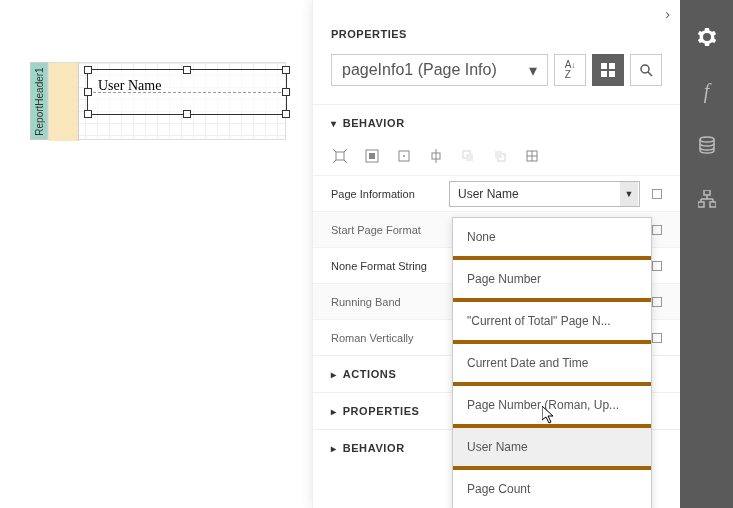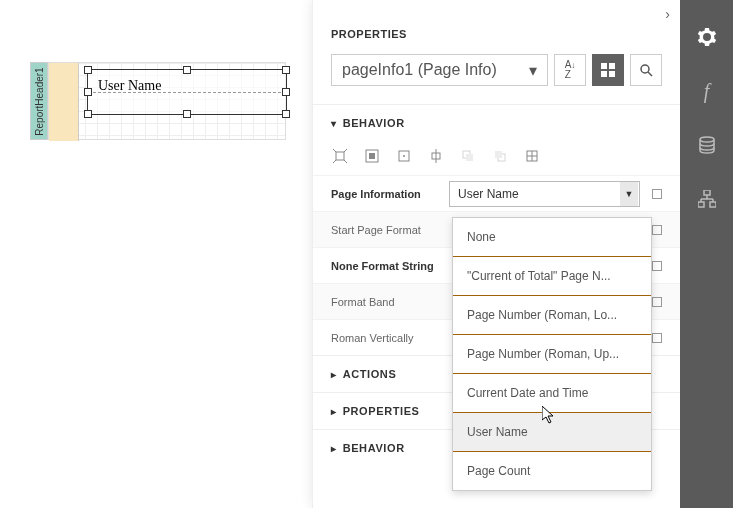--- a/index.html
+++ b/index.html
@@ -30,29 +30,29 @@
 .icon-btn.active { background: #606060; color: #fff; border-color: #606060; }
 .section { border-top: 1px solid #eee; }
 .section-header { display: flex; align-items: center; gap: 6px; padding: 12px 18px; font-size: 11px; font-weight: 600; letter-spacing: 0.6px; color: #333; cursor: pointer; }
 .section-header .chev { font-size: 10px; }
 .toolbar-row { padding: 6px 18px 10px; display: flex; gap: 14px; }
 .tool-icon { width: 18px; height: 18px; display: flex; align-items: center; justify-content: center; color: #888; font-size: 12px;}
 .tool-icon.disabled { opacity: 0.35; }
 .prop-row { display: flex; align-items: center; padding: 8px 18px; border-top: 1px solid #f2f2f2; height: 36px; }
 .prop-row:nth-child(even) { background: #fafafa; }
 .prop-label { width: 118px; font-size: 11px; }
-.prop-label.bold { font-weight: 700; color: #333; }
+.prop-label.bold { font-weight: 400; color: #333; }
 .prop-value { flex: 1; }
 .prop-sq { width: 10px; height: 10px; border: 1px solid #999; }
 .dd-input { border: 1px solid #bbb; height: 26px; display: flex; align-items: center; padding: 0 8px; justify-content: space-between; font-size: 12px; color: #333; background: #fff; }
 .dd-input .caret { background: #e8e8e8; width: 18px; height: 24px; margin-right: -7px; display: flex; align-items:center; justify-content:center; font-size:9px; }
 
 
 .dropdown { position: absolute; left: 452px; top: 217px; width: 200px; background: #fff; border: 1px solid #ccc; box-shadow: 0 3px 8px rgba(0,0,0,0.15); z-index: 10; }
-.dropdown .opt { padding: 12px 14px; font-size: 12px; color: #555; white-space: nowrap; overflow: hidden; text-overflow: ellipsis; border-bottom: 1px solid #a16207; }
+.dropdown .opt { padding: 12px 14px; font-size: 12px; color: #555; white-space: nowrap; overflow: hidden; text-overflow: ellipsis; border-bottom: 4px solid #a16207; }
 .dropdown .opt.hover { background: #efefef; }
 .dropdown .opt:last-child { border-bottom: none; }
 
 
 .rail { position: absolute; right: 0; top: 0; width: 53px; height: 508px; background: #5a5a5a; display: flex; flex-direction: column; align-items: center; padding-top: 22px; gap: 24px; }
 .rail-btn { width: 30px; height: 30px; color: #bbb; display: flex; align-items: center; justify-content: center; font-size: 18px; }
 .rail-btn.active { color: #fff; }
 
 svg { display: block; }
 .cursor-overlay { position: absolute; left: 542px; top: 406px; z-index: 20; }
@@ -188,21 +188,21 @@
         </div>
     </div>
     <div class="prop-row">
       <div class="prop-label bold">None Format String</div>
       <div class="prop-value"></div>
       <div style="width:22px; display:flex; justify-content:flex-end;">
           <div class="prop-sq"></div>
         </div>
     </div>
     <div class="prop-row">
-      <div class="prop-label">Format Band</div>
+      <div class="prop-label">Running Band</div>
       <div class="prop-value"></div>
       <div style="width:22px; display:flex; justify-content:flex-end;">
           <div class="prop-sq"></div>
         </div>
     </div>
     <div class="prop-row">
       <div class="prop-label">Roman Vertically</div>
       <div class="prop-value"></div>
       <div style="width:22px; display:flex; justify-content:flex-end;">
           <div class="prop-sq"></div>
@@ -225,24 +225,24 @@
   <div class="section">
     <div class="section-header">
         <span class="chev">▸</span>
         <span>BEHAVIOR</span>
       </div>
   </div>
 </div>
 
 <div class="dropdown">
   <div class="opt">None</div>
+  <div class="opt">Page Number</div>
   <div class="opt">"Current of Total" Page N...</div>
-  <div class="opt">Page Number (Roman, Lo...</div>
+  <div class="opt">Current Date and Time</div>
   <div class="opt">Page Number (Roman, Up...</div>
-  <div class="opt">Current Date and Time</div>
   <div class="opt hover">User Name</div>
   <div class="opt">Page Count</div>
 </div>
 
 <div class="cursor-overlay">
   <svg width="16" height="20" viewBox="0 0 16 20">
       <path d="M0 0 L0 14 L4 11 L7 17 L9 16 L6 10 L11 10 Z" fill="#fff" stroke="#000" stroke-width="1"></path>
     </svg>
 </div>
 

